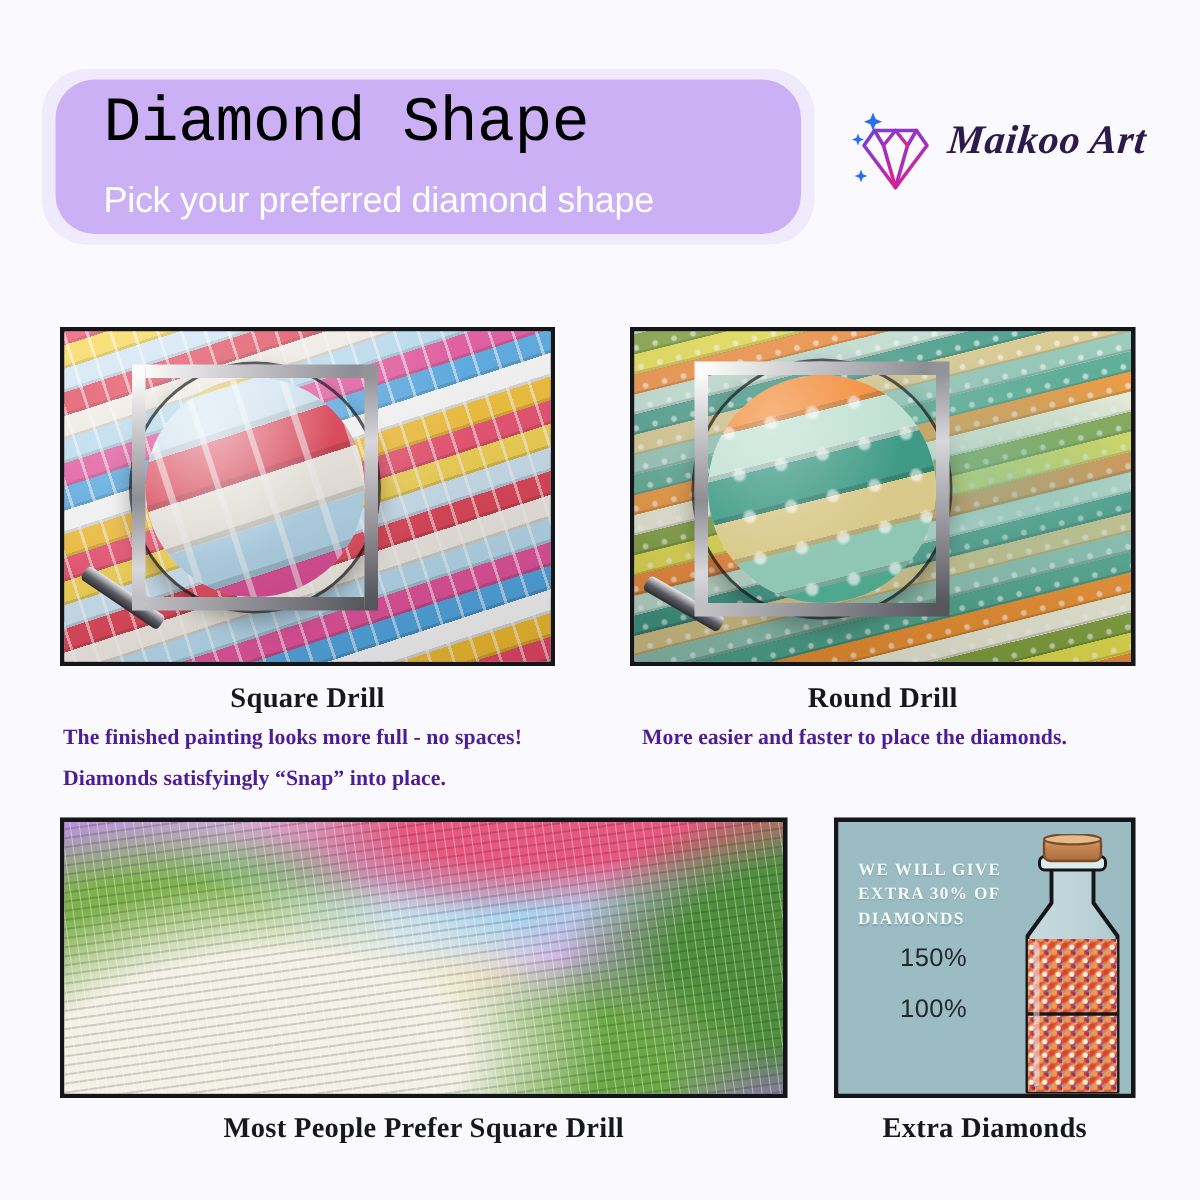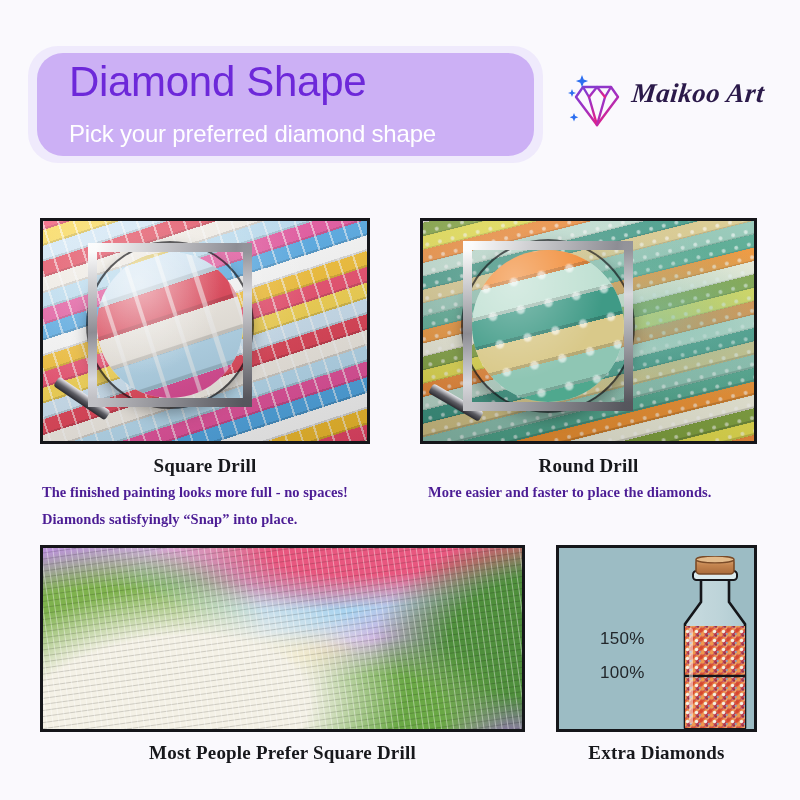--- a/index.html
+++ b/index.html
@@ -30,24 +30,24 @@
     left: 37px; top: 53px;
     width: 497px; height: 103px;
     background: #ccb0f5;
     border-radius: 26px;
     padding-left: 32px;
     display: flex;
     flex-direction: column;
     justify-content: center;
   }
   .banner-title {
-    font-family: Liberation Sans, sans-serif;
+    font-family: Liberation Mono, monospace;
     font-size: 42px;
     font-weight: 400;
-    color: #6d28d9;
+    color: #000000;
     line-height: 1.05;
     letter-spacing: -0.3px;
   }
   .banner-sub {
     font-family: "Liberation Sans", sans-serif;
     font-size: 24px;
     font-weight: 400;
     color: #ffffff;
     line-height: 1.2;
     margin-top: 16px;
@@ -324,20 +324,21 @@
   <div class="photo-inner">
     <div class="mos-field"></div>
   </div>
 </div>
 
 <div class="cap-title" id="cap-mosaic-title">Most People Prefer Square Drill</div>
 
 <div class="photo" id="panel-extra">
   <div class="extra-bg"></div>
 
+  <div class="extra-text">WE WILL GIVE EXTRA 30% OF DIAMONDS</div>
 
   <div class="pct" id="pct-130">150%</div>
   <div class="pct" id="pct-100">100%</div>
 
   <span class="bottle">
     <svg viewBox="0 0 104 179" width="104" height="179">
       <defs>
         <linearGradient id="corkG" x1="0" y1="0" x2="0" y2="1">
           <stop offset="0%" stop-color="#e0b07c"></stop>
           <stop offset="45%" stop-color="#c4844f"></stop>

